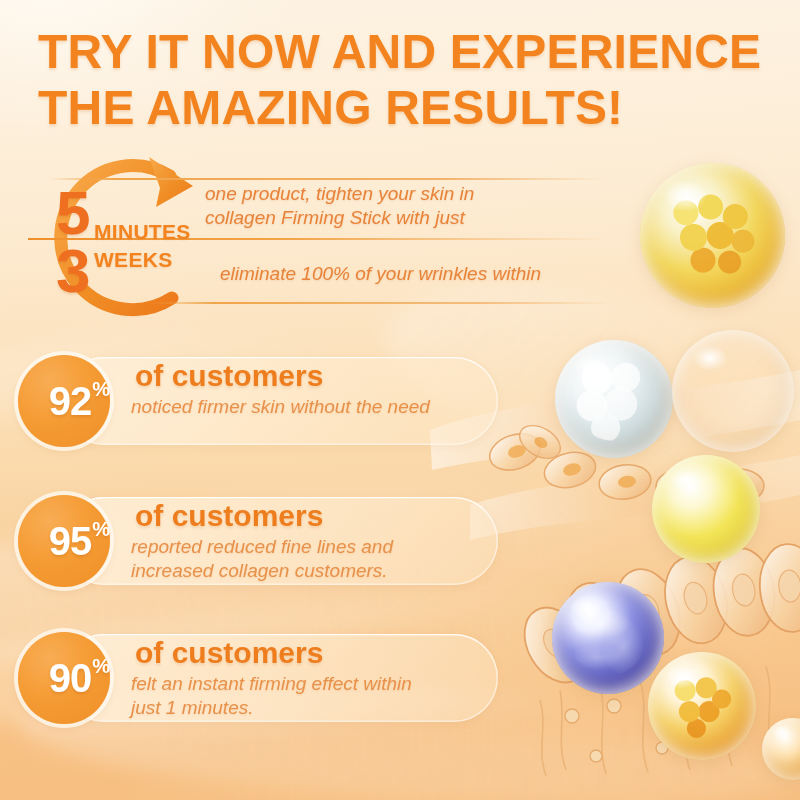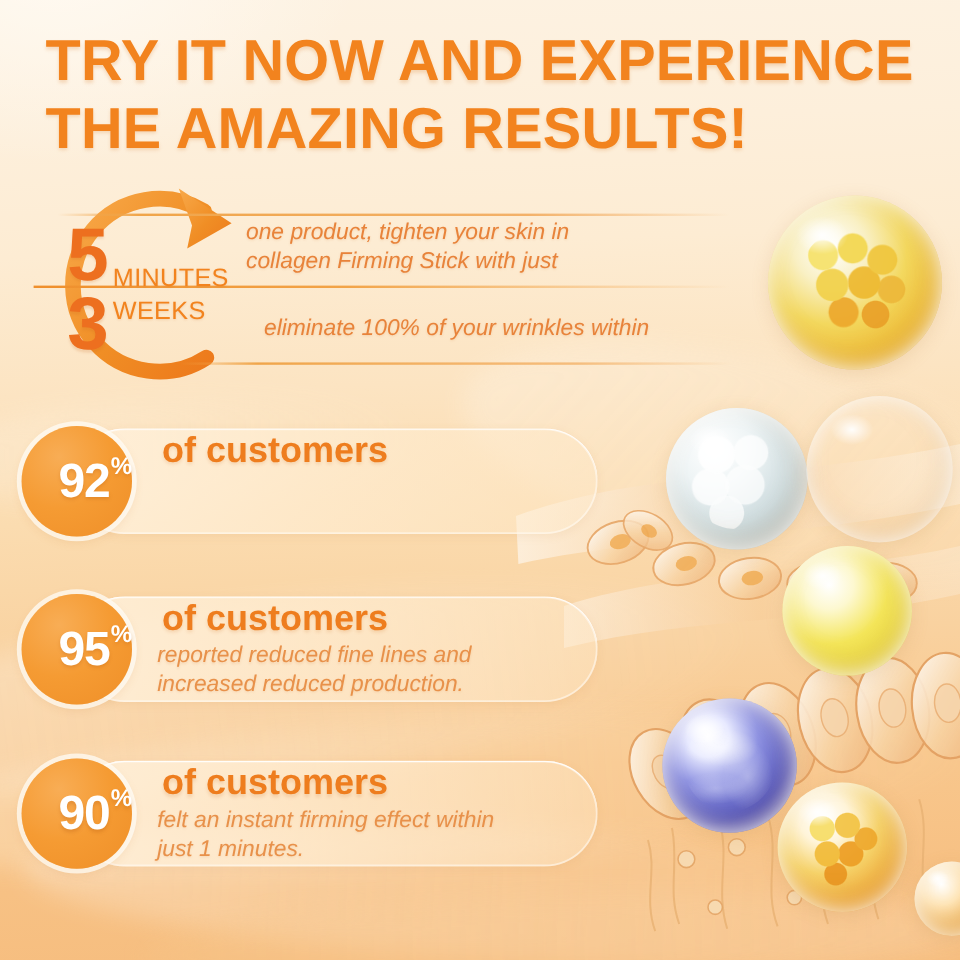--- a/index.html
+++ b/index.html
@@ -125,21 +125,21 @@
     position: absolute;
     color: #ED6F1F;
     font-weight: bold;
     font-size: 62px;
     line-height: 1;
     text-shadow: 0 2px 2px rgba(200,100,30,.18);
   }
   .unit {
     position: absolute;
     color: #F2831E;
-    font-weight: normal;
+    font-weight: bold;
     font-size: 21px;
     letter-spacing: .3px;
     text-shadow: 0 1px 2px rgba(200,100,30,.18);
   }
   .arc-text {
     position: absolute;
     color: #E8833A;
     font-style: italic;
     font-size: 19px;
     line-height: 1.28;
@@ -449,35 +449,36 @@
   <div class="stat" style="top:355px;">
     <div class="pill"></div>
     <div class="badge">
       <div class="badge-inner">
         <span class="badge-num">92</span>
         <span class="badge-pct">%</span>
       </div>
     </div>
     <div class="stat-title">of customers</div>
     <div class="stat-desc">
+      <div>noticed firmer skin without the need</div>
     </div>
   </div>
 
   <div class="stat" style="top:495px;">
     <div class="pill"></div>
     <div class="badge">
       <div class="badge-inner">
         <span class="badge-num">95</span>
         <span class="badge-pct">%</span>
       </div>
     </div>
     <div class="stat-title">of customers</div>
     <div class="stat-desc">
       <div>reported reduced fine lines and</div>
-      <div>increased reduced production.</div>
+      <div>increased collagen customers.</div>
     </div>
   </div>
 
   <div class="stat" style="top:632px;">
     <div class="pill"></div>
     <div class="badge">
       <div class="badge-inner">
         <span class="badge-num">90</span>
         <span class="badge-pct">%</span>
       </div>

